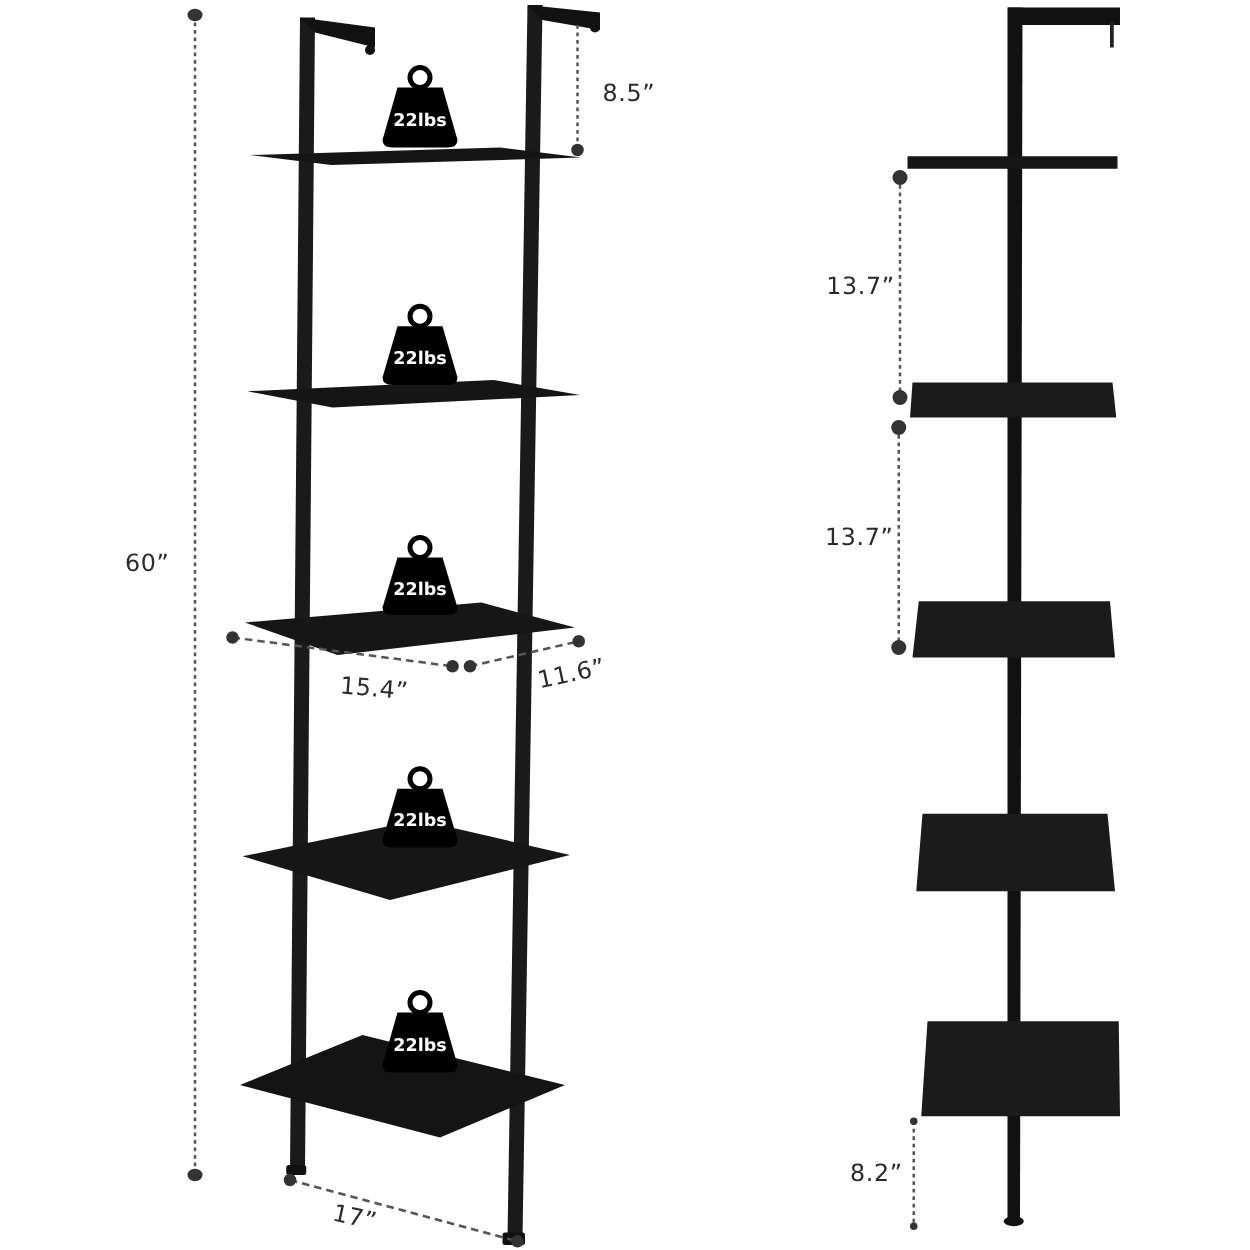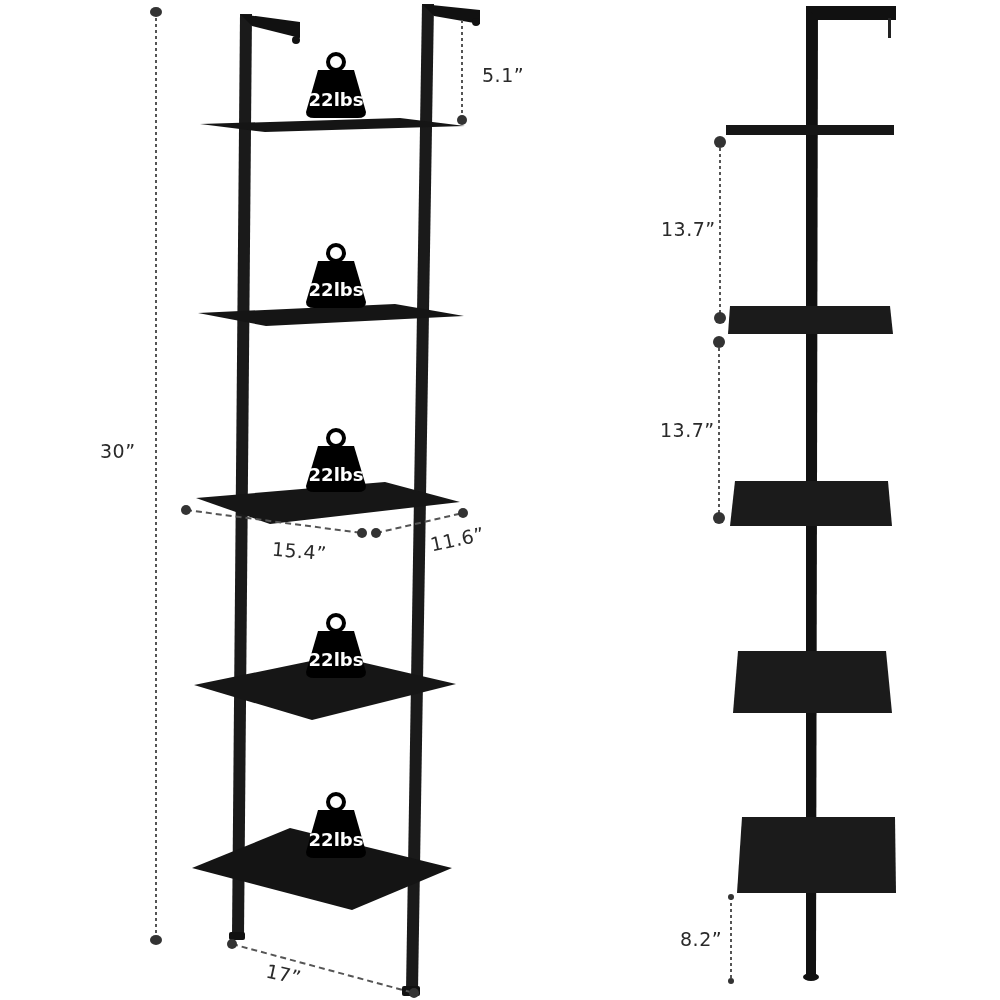--- a/index.html
+++ b/index.html
@@ -1,20 +1,20 @@
 <!DOCTYPE html>
 <html><head>
 <meta charset="utf-8">
 <style>
   html, body { margin:0; padding:0; background:#ffffff; }
   body { width:1000px; height:1000px; position:relative; overflow:hidden;
          font-family:"Liberation Sans", sans-serif; color:#1a1a1a; }
   svg { position:absolute; left:0; top:0; }
   .label { position:absolute; font-family:"DejaVu Sans", sans-serif; font-size:19px; color:#2a2a2a; letter-spacing:0.5px; white-space:nowrap; }
-  .weight-text { position:absolute; font-family:"DejaVu Sans", sans-serif; font-weight:bold; font-size:18px; color:#ffffff; width:60px; text-align:center; }
+  .weight-text { position:absolute; font-family:"DejaVu Sans", sans-serif; font-weight:bold; font-size:14px; color:#ffffff; width:60px; text-align:center; }
 </style>
 </head>
 <body>
 
 <svg width="1000" height="1000" viewBox="0 0 1000 1000">
 
   <g>
 
     <g>
       <line x1="156" y1="12" x2="156" y2="940" stroke="#555" stroke-width="2" stroke-dasharray="3,3"></line>
@@ -101,21 +101,21 @@
     </g>
   </g>
 </svg>
 
 <div class="weight-text" style="left:306px; top:89px;">22lbs</div>
 <div class="weight-text" style="left:306px; top:279px;">22lbs</div>
 <div class="weight-text" style="left:306px; top:464px;">22lbs</div>
 <div class="weight-text" style="left:306px; top:649px;">22lbs</div>
 <div class="weight-text" style="left:306px; top:829px;">22lbs</div>
 
-<div class="label" style="left:100px; top:440px;">30”</div>
-<div class="label" style="left:482px; top:64px;">5.1”</div>
+<div class="label" style="left:100px; top:440px;">60”</div>
+<div class="label" style="left:482px; top:64px;">8.5”</div>
 <div class="label" style="left:272px; top:540px; transform:rotate(5deg);">15.4”</div>
 <div class="label" style="left:430px; top:528px; transform:rotate(-12deg);">11.6”</div>
 <div class="label" style="left:266px; top:963px; transform:rotate(12deg);">17”</div>
 
 <div class="label" style="left:661px; top:218px;">13.7”</div>
 <div class="label" style="left:660px; top:419px;">13.7”</div>
 <div class="label" style="left:680px; top:928px;">8.2”</div>
 
 </body></html>

